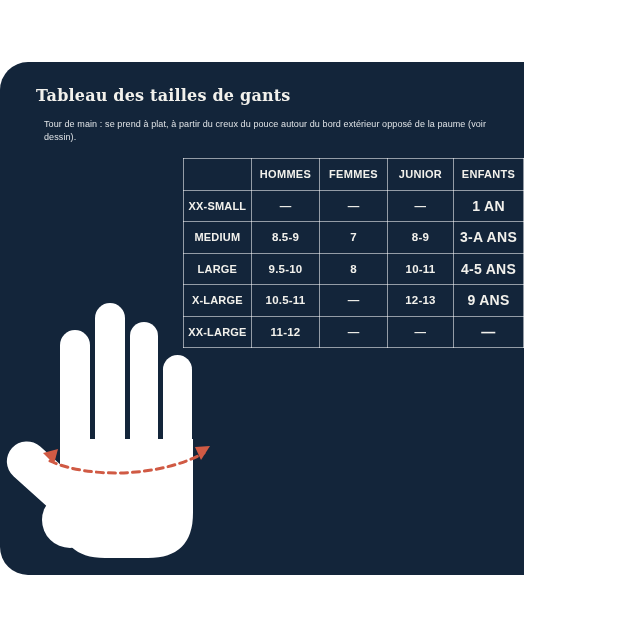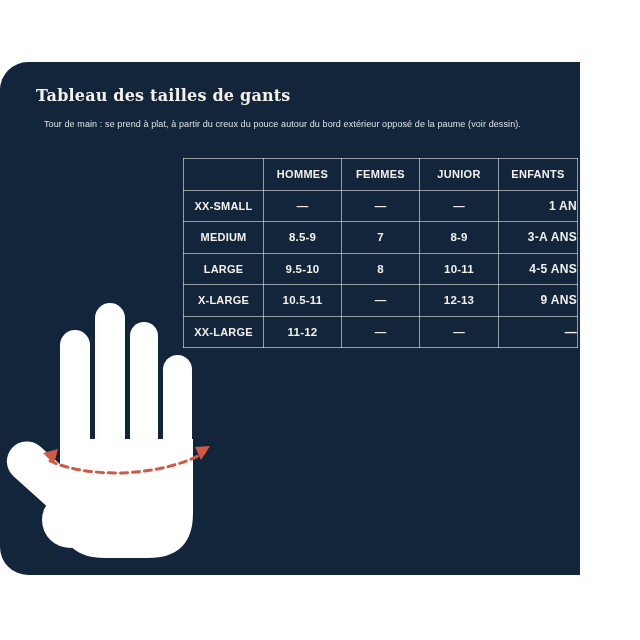--- a/index.html
+++ b/index.html
@@ -3,21 +3,21 @@
 <meta charset="utf-8">
 <style>
   html,body{margin:0;padding:0;}
   body{
     width:640px;height:640px;
     background:#ffffff;
     font-family:"Liberation Sans", sans-serif;
     -webkit-font-smoothing:antialiased;
   }
   .page{
-    position:relative;width:580px;height:640px;background:#ffffff;overflow:hidden;
+    position:relative;width:524px;height:640px;background:#ffffff;overflow:hidden;
   }
   .card{
     position:absolute;left:0;top:62px;width:633px;height:513px;
     background:var(--card-bg,#13253a);
     border-radius:28px;
   }
   .title{
     position:absolute;left:36px;top:86px;margin:0;
     font-family:"DejaVu Serif", serif;
     font-weight:700;font-size:16px;letter-spacing:.2px;
@@ -37,21 +37,21 @@
   }
   table.sizes th, table.sizes td{
     border:1px solid var(--grid-line,rgba(255,255,255,.55));
     text-align:center;vertical-align:middle;
     padding:0;height:30.5px;
     font-weight:700;
   }
   table.sizes thead th{font-size:11px;letter-spacing:.3px;}
   table.sizes tbody th{font-size:11px;letter-spacing:.2px;}
   table.sizes tbody td{font-size:11.5px;letter-spacing:.2px;}
-  table.sizes tbody td.small-cell{font-size:12px;letter-spacing:.3px;text-align:right;}
+  table.sizes tbody td.small-cell{font-size:14px;letter-spacing:.3px;}
   .hand-svg{
     position:absolute;left:0;top:0;width:640px;height:640px;
     z-index:5;pointer-events:none;
   }
 </style>
 </head>
 <body>
 
 <div class="page">
 

